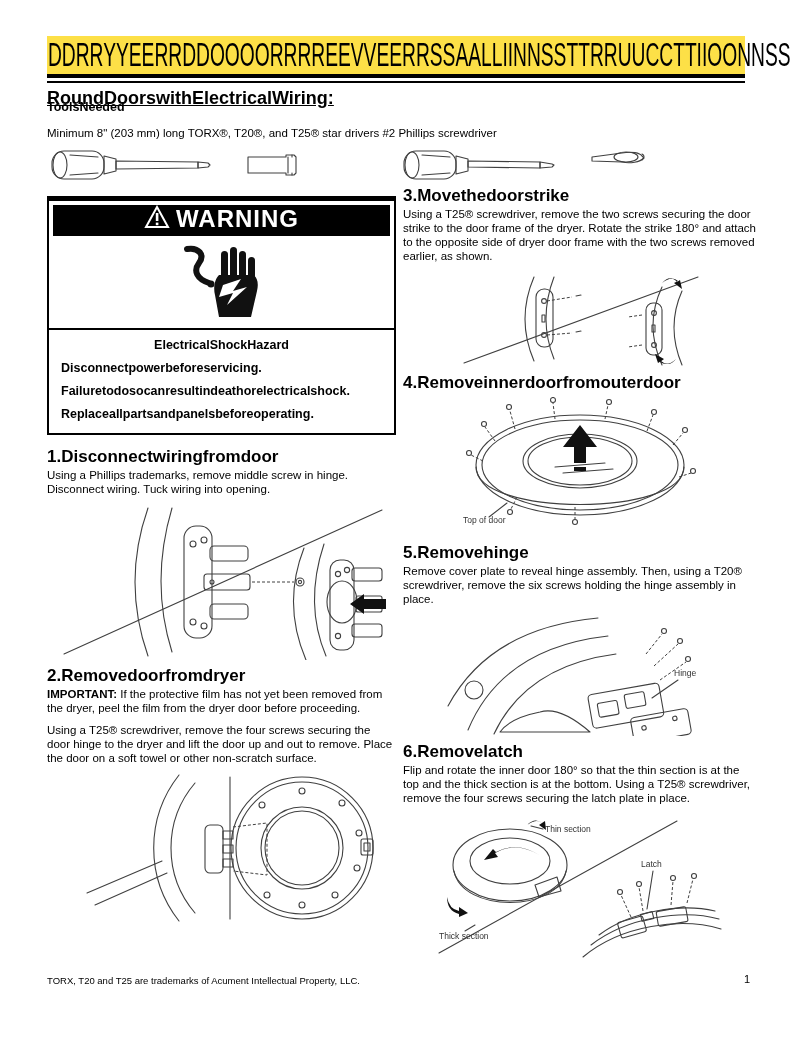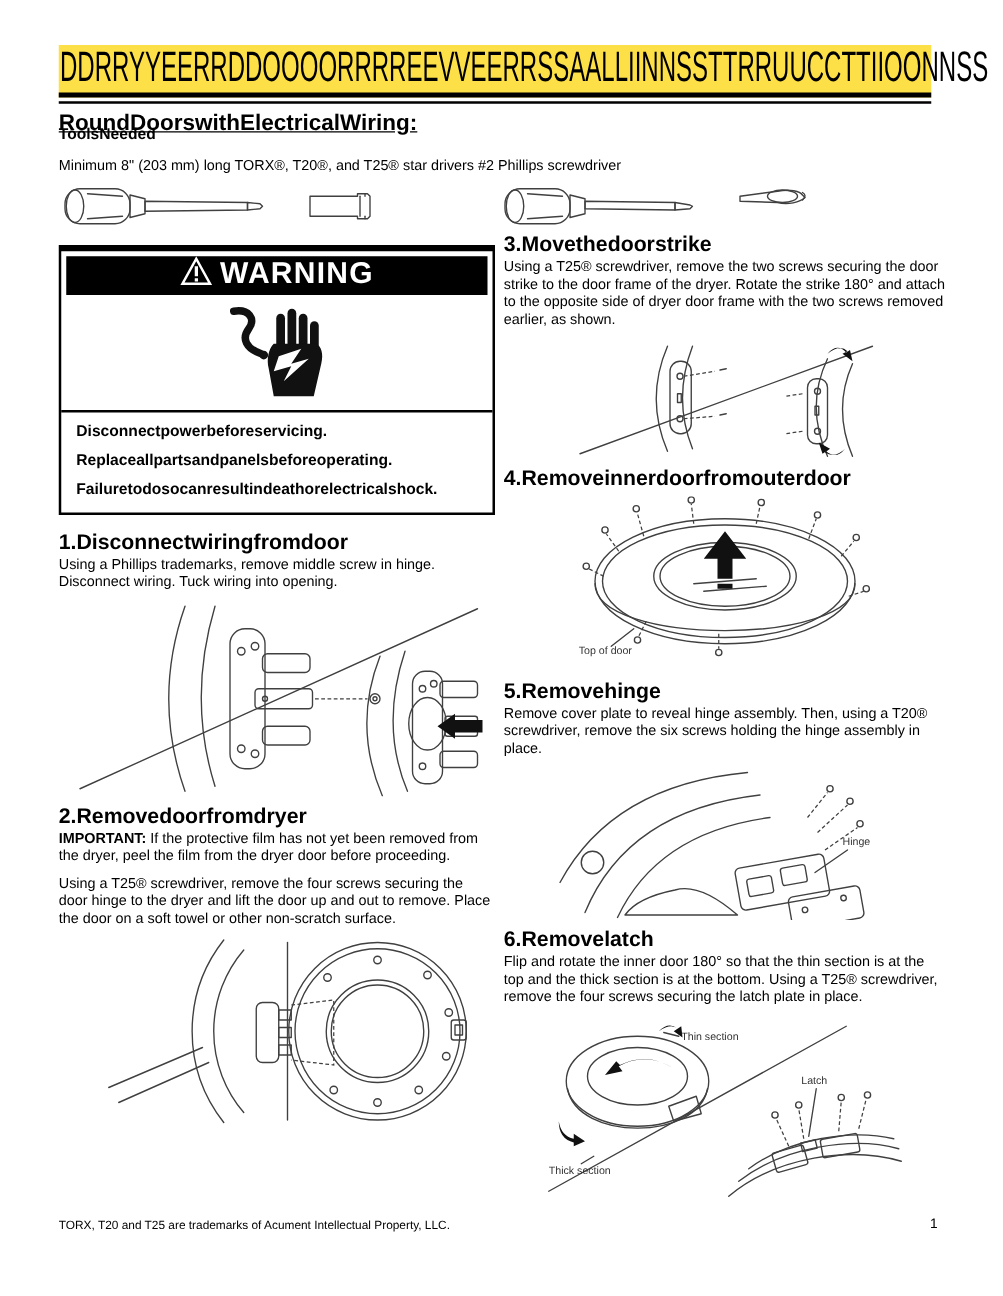--- a/index.html
+++ b/index.html
@@ -109,23 +109,24 @@
             <rect x="42" y="6" width="7" height="30" rx="3.5"></rect>
             <rect x="51" y="2" width="7" height="34" rx="3.5"></rect>
             <rect x="60" y="6" width="7" height="30" rx="3.5"></rect>
             <rect x="69" y="12" width="7" height="24" rx="3.5"></rect>
             <path d="M40,30 C36,34 34,42 36,50 L40,72 L72,72 L78,46 C80,38 78,32 74,30 Z"></path>
           </g>
           <path d="M44,40 L62,34 L54,46 L68,42 L48,60 L54,48 L40,52 Z" fill="#fff"></path>
         </svg>
       </div>
       <div class="warn-text">
+        <div class="c">ElectricalShockHazard</div>
         <div class="l">Disconnectpowerbeforeservicing.</div>
+        <div class="l">Failuretodosocanresultindeathorelectricalshock.</div>
         <div class="l">Replaceallpartsandpanelsbeforeoperating.</div>
-        <div class="l">Failuretodosocanresultindeathorelectricalshock.</div>
       </div>
     </div>
 
     <h3 class="sec">1.Disconnectwiringfromdoor</h3>
     <p class="body" style="width:330px">Using a Phillips trademarks, remove middle screw in hinge. Disconnect wiring. Tuck wiring into opening.</p>
 
     <figure>
       <svg class="fig" width="340" height="156" viewBox="0 0 340 156">
         <line class="sk" x1="12" y1="150" x2="330" y2="6"></line>
 

